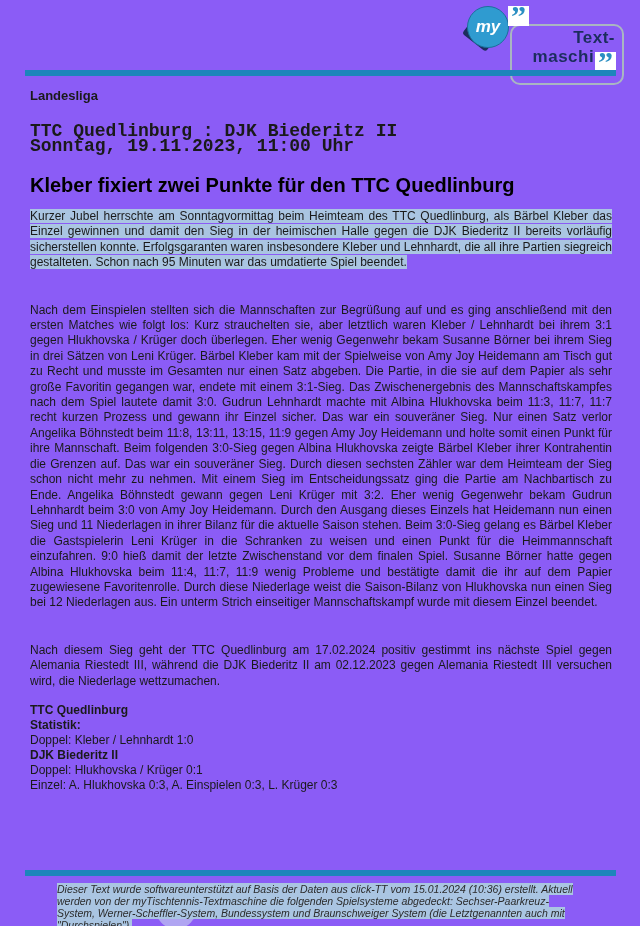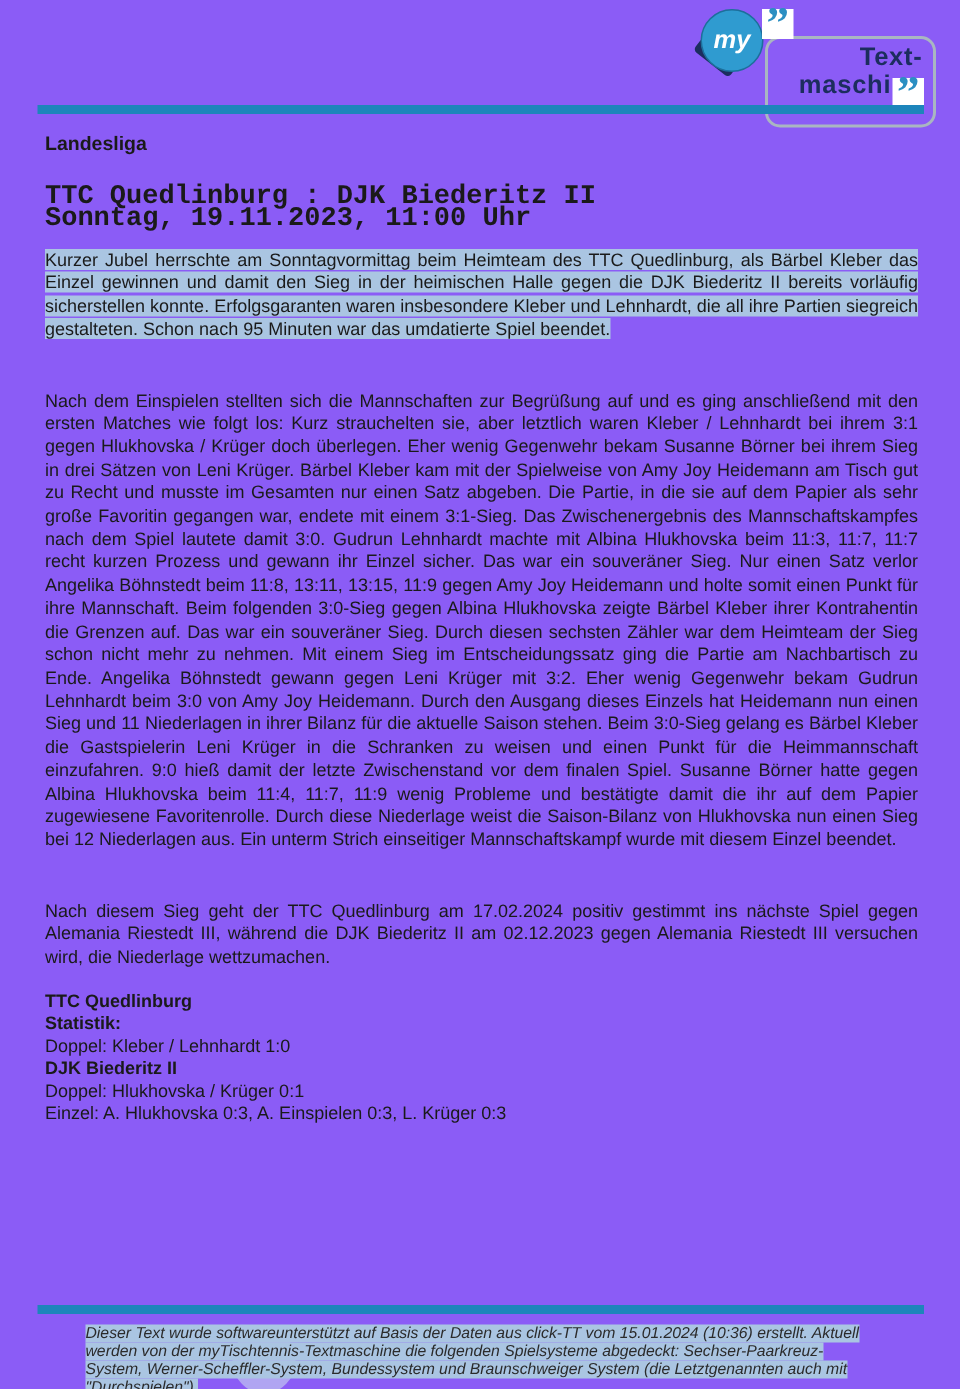--- a/index.html
+++ b/index.html
@@ -83,20 +83,21 @@
   </div>
 
   <div class="rule top"></div>
   <div class="rule bottom"></div>
 
   <div class="content">
     <div class="league">Landesliga</div>
     <div class="matchline">TTC Quedlinburg : DJK Biederitz II</div>
     <div class="dateline">Sonntag, 19.11.2023, 11:00 Uhr</div>
 
+    <h1 class="title">Kleber fixiert zwei Punkte für den TTC Quedlinburg</h1>
 
     <p class="body"><span class="hl">Kurzer Jubel herrschte am Sonntagvormittag beim Heimteam des TTC Quedlinburg, als Bärbel Kleber das Einzel gewinnen und damit den Sieg in der heimischen Halle gegen die DJK Biederitz II bereits vorläufig sicherstellen konnte. Erfolgsgaranten waren insbesondere Kleber und Lehnhardt, die all ihre Partien siegreich gestalteten. Schon nach 95 Minuten war das umdatierte Spiel beendet.</span></p>
 
     <p class="body">Nach dem Einspielen stellten sich die Mannschaften zur Begrüßung auf und es ging anschließend mit den ersten Matches wie folgt los: Kurz strauchelten sie, aber letztlich waren Kleber / Lehnhardt bei ihrem 3:1 gegen Hlukhovska / Krüger doch überlegen. Eher wenig Gegenwehr bekam Susanne Börner bei ihrem Sieg in drei Sätzen von Leni Krüger. Bärbel Kleber kam mit der Spielweise von Amy Joy Heidemann am Tisch gut zu Recht und musste im Gesamten nur einen Satz abgeben. Die Partie, in die sie auf dem Papier als sehr große Favoritin gegangen war, endete mit einem 3:1-Sieg. Das Zwischenergebnis des Mannschaftskampfes nach dem Spiel lautete damit 3:0. Gudrun Lehnhardt machte mit Albina Hlukhovska beim 11:3, 11:7, 11:7 recht kurzen Prozess und gewann ihr Einzel sicher. Das war ein souveräner Sieg. Nur einen Satz verlor Angelika Böhnstedt beim 11:8, 13:11, 13:15, 11:9 gegen Amy Joy Heidemann und holte somit einen Punkt für ihre Mannschaft. Beim folgenden 3:0-Sieg gegen Albina Hlukhovska zeigte Bärbel Kleber ihrer Kontrahentin die Grenzen auf. Das war ein souveräner Sieg. Durch diesen sechsten Zähler war dem Heimteam der Sieg schon nicht mehr zu nehmen. Mit einem Sieg im Entscheidungssatz ging die Partie am Nachbartisch zu Ende. Angelika Böhnstedt gewann gegen Leni Krüger mit 3:2. Eher wenig Gegenwehr bekam Gudrun Lehnhardt beim 3:0 von Amy Joy Heidemann. Durch den Ausgang dieses Einzels hat Heidemann nun einen Sieg und 11 Niederlagen in ihrer Bilanz für die aktuelle Saison stehen. Beim 3:0-Sieg gelang es Bärbel Kleber die Gastspielerin Leni Krüger in die Schranken zu weisen und einen Punkt für die Heimmannschaft einzufahren. 9:0 hieß damit der letzte Zwischenstand vor dem finalen Spiel. Susanne Börner hatte gegen Albina Hlukhovska beim 11:4, 11:7, 11:9 wenig Probleme und bestätigte damit die ihr auf dem Papier zugewiesene Favoritenrolle. Durch diese Niederlage weist die Saison-Bilanz von Hlukhovska nun einen Sieg bei 12 Niederlagen aus. Ein unterm Strich einseitiger Mannschaftskampf wurde mit diesem Einzel beendet.</p>
 
     <p class="body">Nach diesem Sieg geht der TTC Quedlinburg am 17.02.2024 positiv gestimmt ins nächste Spiel gegen Alemania Riestedt III, während die DJK Biederitz II am 02.12.2023 gegen Alemania Riestedt III versuchen wird, die Niederlage wettzumachen.</p>
 
     <div class="stats">
       <div class="b">TTC Quedlinburg</div>
       <div class="b">Statistik:</div>

